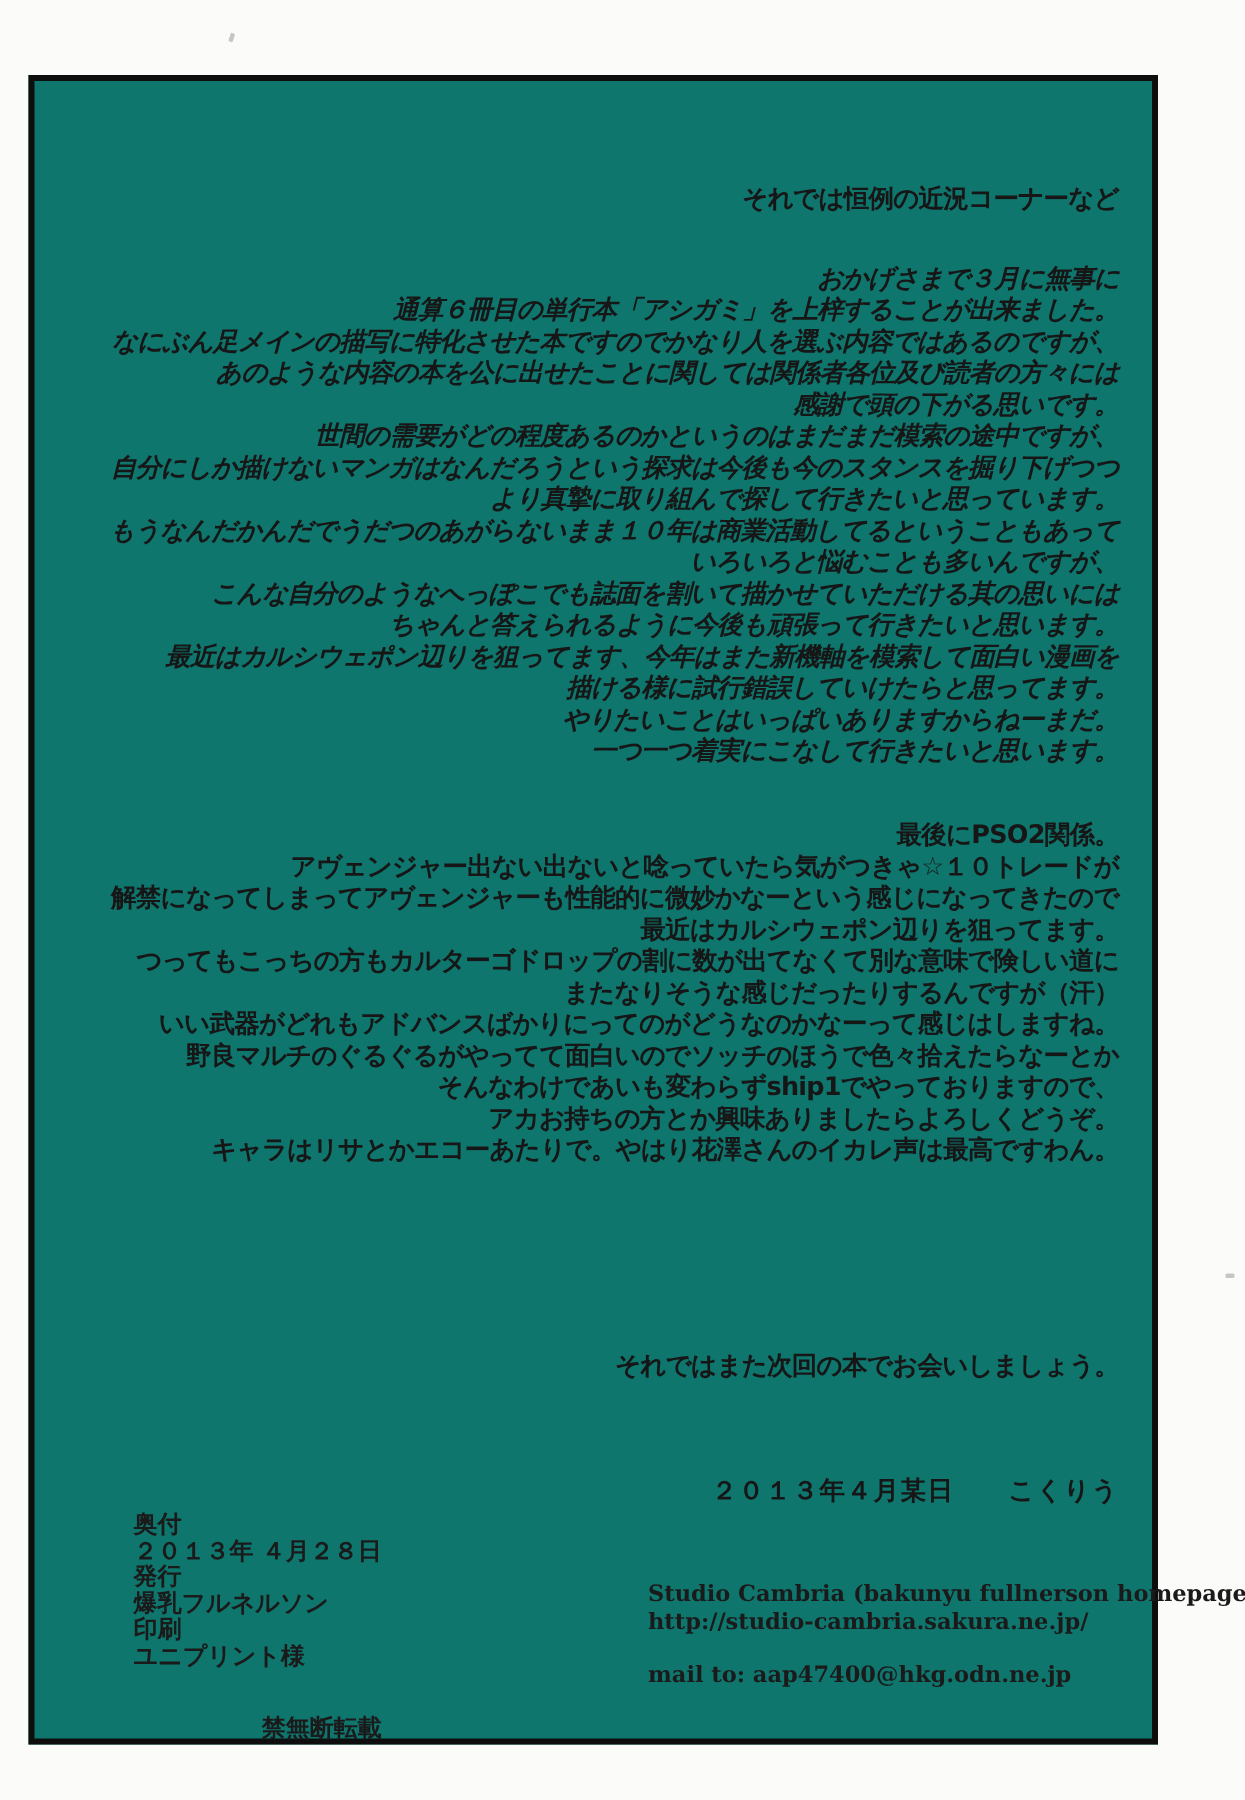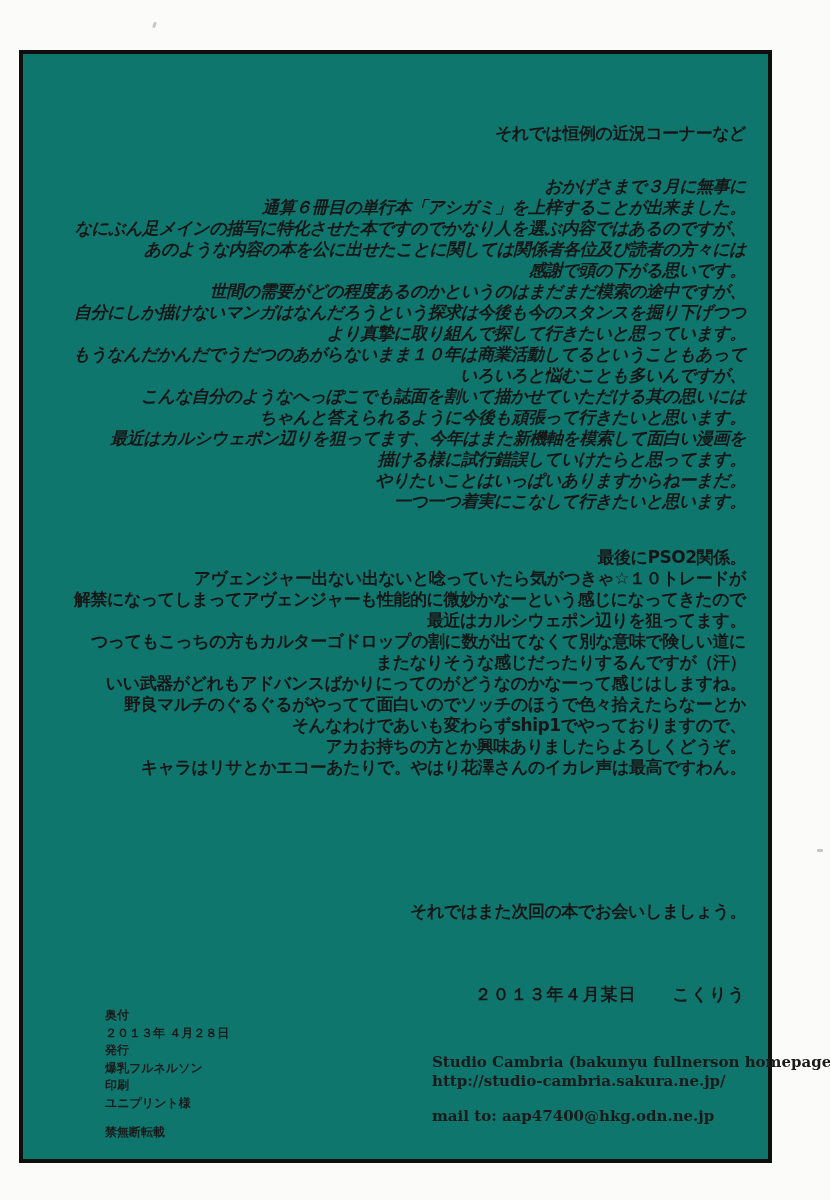--- a/index.html
+++ b/index.html
@@ -9,23 +9,23 @@
   .frame{position:absolute;left:19px;top:50px;width:745px;height:1105px;
          border:4px solid #0e0e0e;background:#0f766e;box-sizing:content-box;}
   .jp{font-weight:bold;color:#161616;}
   .rblock{position:absolute;right:22px;text-align:right;font-size:17px;line-height:21px;
           letter-spacing:-0.5px;white-space:nowrap;font-weight:bold;color:#161616;}
   .heading{top:69px;}
   .para1{top:122px;font-style:italic;}
   .para2{top:493px;}
   .closing{top:825px;margin-top:22px;}
   .datesig{top:884px;letter-spacing:1px;margin-top:46px;}
-  .colophon{position:absolute;left:82px;top:953px;text-align:left;font-size:12px;
+  .colophon{position:absolute;left:66px;top:953px;text-align:left;font-size:16px;
             line-height:17.5px;font-weight:bold;color:#1a1a1a;white-space:nowrap;}
-  .colophon .notice{margin-top:12px;}
+  .colophon .notice{margin-top:31px;text-align:right;}
   .contact{position:absolute;left:409px;top:999px;text-align:left;
            font-family:"DejaVu Serif","Liberation Serif",serif;font-weight:bold;
            color:#1a1a1a;font-size:15px;line-height:19px;white-space:nowrap;}
   .contact .mail{margin-top:16px;}
   .speck{position:absolute;background:#9a9a98;opacity:.55;border-radius:1px;}
   .speck.s1{left:153px;top:22px;width:3px;height:6px;transform:rotate(18deg);}
   .speck.s2{left:584px;top:160px;width:4px;height:3px;}
   .speck.s3{left:817px;top:849px;width:6px;height:3px;}
 </style>
 </head>

